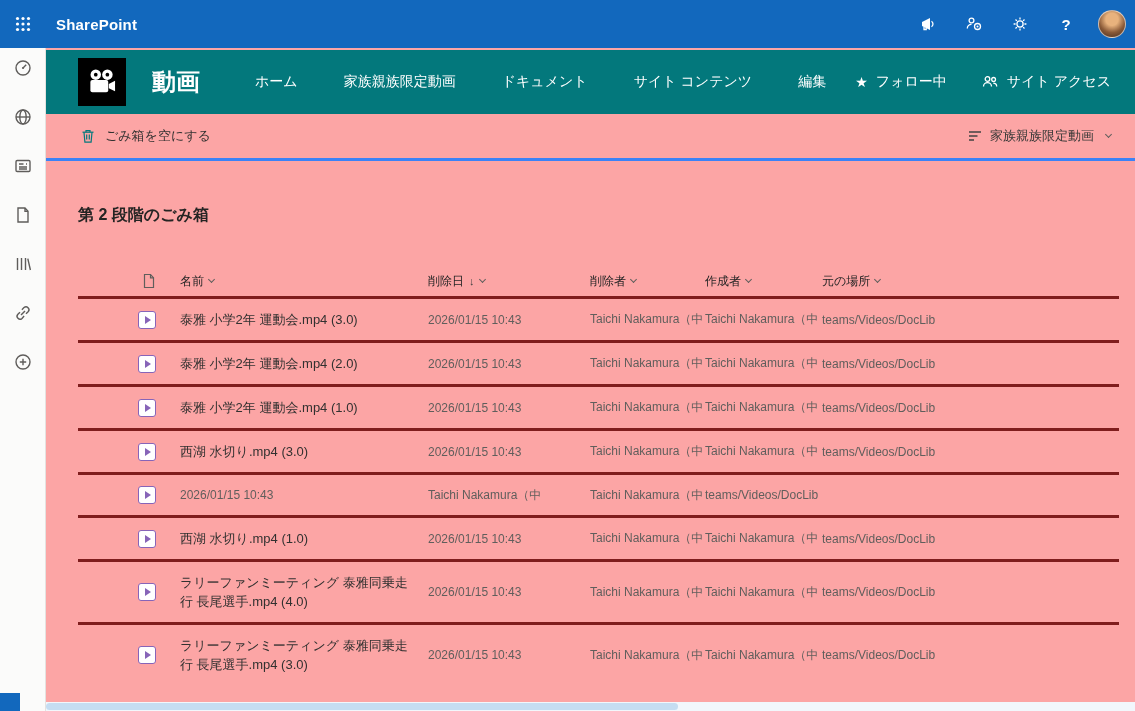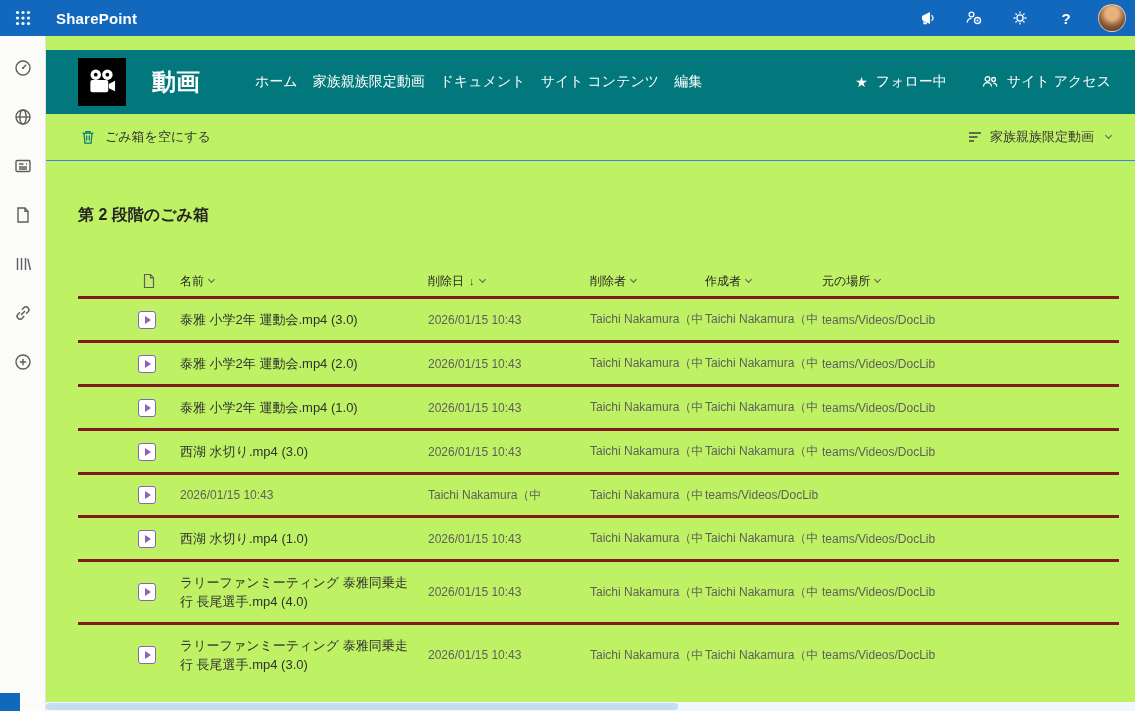--- a/index.html
+++ b/index.html
@@ -5,55 +5,55 @@
   * { box-sizing: border-box; margin: 0; padding: 0; }
   html, body { width: 1135px; height: 711px; overflow: hidden; }
   body {
     font-family: "Liberation Sans", "DejaVu Sans", sans-serif;
     background: #fff;
     color: var(--text-primary, #323130);
     position: relative;
   }
   
   .suite-bar {
-    position: absolute; top: 0; left: 0; right: 0; height: 36px;
+    position: absolute; top: 0; left: 0; right: 0; height: 48px;
     background: var(--suite-bar, #1268bd);
     display: flex; align-items: center; color: #fff; z-index: 10;
   }
   .waffle-btn { width: 46px; height: 36px; display: flex; align-items: center; justify-content: center; cursor: pointer; background: none; border: none; }
   .app-name { font-size: 15px; font-weight: 700; color: #fff; margin-left: 10px; letter-spacing: .2px; }
   .suite-spacer { flex: 1; }
   .suite-icon-btn { width: 46px; height: 36px; display: flex; align-items: center; justify-content: center; background: none; border: none; color: #fff; cursor: pointer; font-size: 15px; font-weight: 700; }
   .avatar { width: 28px; height: 28px; border-radius: 50%;
     background: radial-gradient(circle at 50% 32%, #e8b27d 0 28%, #8a5a38 60%, #40291d 100%);
     border: 1px solid rgba(255,255,255,.6); }
   
   .app-bar {
     position: absolute; top: 36px; left: 0; bottom: 0; width: 46px;
     background: #fbfbfa; border-right: 1px solid #e4e2e0;
     display: flex; flex-direction: column; align-items: center;
     padding-top: 22px; gap: 29px; z-index: 5;
   }
   .app-bar-btn { width: 20px; height: 20px; color: #5f5d5b; background: none; border: none; cursor: pointer; display: flex; align-items: center; justify-content: center; }
   
-  .main { position: absolute; top: 36px; left: 46px; right: 0; bottom: 0; background: #bef264; padding-top: 14px; overflow: hidden; }
+  .main { position: absolute; top: 36px; left: 46px; right: 0; bottom: 0; background: #fca5a5; padding-top: 14px; overflow: hidden; }
   
   .site-header {
     height: 64px; background: var(--theme, #03787c);
     display: flex; align-items: center; color: #fff; padding: 0 24px 0 32px;
   }
   .site-logo { width: 48px; height: 48px; background: #000; display: flex; align-items: center; justify-content: center; flex: none; cursor: pointer; }
   .site-title { font-size: 24px; font-weight: 700; margin-left: 26px; white-space: nowrap; cursor: pointer; }
-  .site-nav { display: flex; gap: 15px; margin-left: 55px; align-items: center; }
+  .site-nav { display: flex; gap: 46px; margin-left: 55px; align-items: center; }
   .site-nav a { color: #fff; text-decoration: none; font-size: 14px; white-space: nowrap; cursor: pointer; }
   .header-right { margin-left: auto; display: flex; align-items: center; gap: 34px; }
   .header-action { display: flex; align-items: center; gap: 8px; color: #fff; font-size: 14px; background: none; border: none; cursor: pointer; white-space: nowrap; }
   .star-glyph { font-size: 14px; line-height: 1; }
   
-  .command-bar { height: 47px; display: flex; align-items: center; padding: 0 24px 0 34px; border-bottom: 1px solid #3b82f6; }
+  .command-bar { height: 47px; display: flex; align-items: center; padding: 0 24px 0 34px; border-bottom: 3px solid #3b82f6; }
   .cmd-btn { display: flex; align-items: center; gap: 9px; background: none; border: none; cursor: pointer; font-size: 13px; color: var(--text-primary, #323130); font-family: inherit; }
   .cmd-right { margin-left: auto; display: flex; align-items: center; gap: 7px; font-size: 13px; color: #3b3a39; background: none; border: none; cursor: pointer; font-family: inherit; }
   .chev { width: 6px; height: 6px; border-right: 1.4px solid currentColor; border-bottom: 1.4px solid currentColor; transform: rotate(45deg); display: inline-block; margin-top: -4px; flex: none; }
   .chev.small { width: 5px; height: 5px; margin-left: 5px; color: #605e5c; }
   
   .content { padding: 0 16px 0 32px; }
   .page-title { margin-top: 44px; font-size: 16px; font-weight: 700; color: #252423; }
   .grid-row { display: grid; grid-template-columns: 102px 248px 162px 115px 117px 1fr; align-items: center; }
   .table-header { margin-top: 40px; height: 30px; font-size: 12px; color: #242424; }
   .hdr-cell { display: flex; align-items: center; background: none; border: none; font: inherit; color: inherit; cursor: pointer; padding: 0; text-align: left; }

